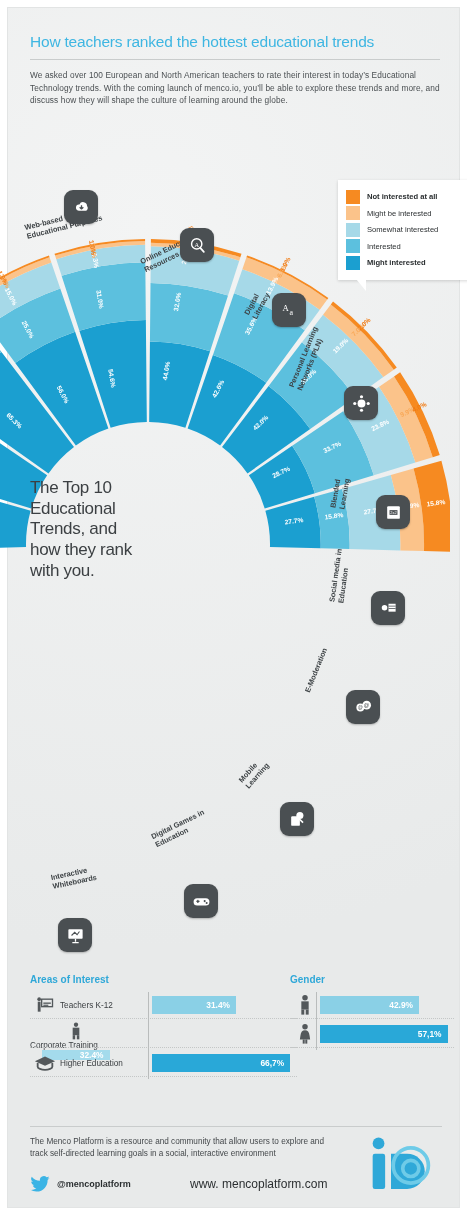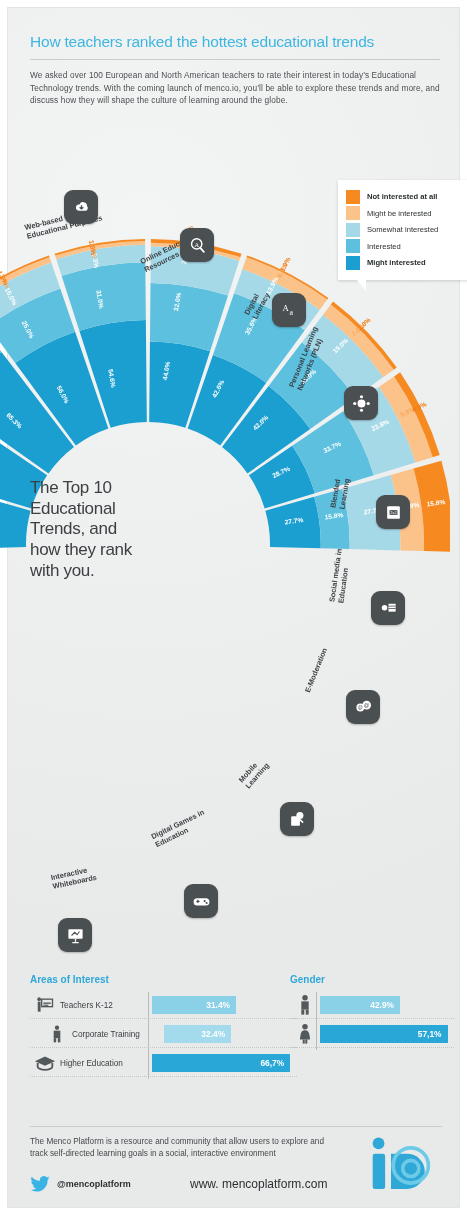--- a/index.html
+++ b/index.html
@@ -280,21 +280,21 @@
               <rect x="3.3" y="8" width="3.4" height="12" fill="#53585b"></rect>
               <rect x="8" y="5" width="13" height="9" fill="none" stroke="#53585b" stroke-width="1.6"></rect>
               <rect x="10" y="9" width="9" height="1.6" fill="#53585b"></rect>
               <rect x="10" y="11.6" width="6" height="1.4" fill="#53585b"></rect>
             </svg>
           </div>
           <div class="blabel">Teachers K-12</div>
           <div class="bar" style="width: 84px; background: rgb(138, 208, 230);">31.4%</div>
         </div>
         <div class="dashed" style="left: 22px; top: 1010px; width: 267px;"></div>
-        <div class="barrow" style="left: 34px; top: 1013px;">
+        <div class="barrow" style="left: 22px; top: 1013px; flex-direction: column;">
           <div class="bicon">
             <svg viewBox="0 0 24 24" width="20" height="20">
               <circle cx="12" cy="4.5" r="2.6" fill="#53585b"></circle>
               <path d="M8 8h8v9H8z" fill="#53585b"></path>
               <rect x="8" y="17" width="3" height="5" fill="#53585b"></rect>
               <rect x="13" y="17" width="3" height="5" fill="#53585b"></rect>
             </svg>
           </div>
           <div class="blabel">Corporate Training</div>
           <div class="bar" style="width: 67.1143px; background: rgb(164, 219, 236);">32.4%</div>
@@ -318,21 +318,21 @@
     <div id="gender">
         <div class="barrow" style="left: 282px; top: 984px;">
           <div class="bicon">
             <svg viewBox="0 0 24 24" width="22" height="22">
               <circle cx="12" cy="4" r="3" fill="#53585b"></circle>
               <path d="M8 8h8v9H8z" fill="#53585b"></path>
               <rect x="8" y="17" width="3.2" height="5.5" fill="#53585b"></rect>
               <rect x="12.8" y="17" width="3.2" height="5.5" fill="#53585b"></rect>
             </svg>
           </div>
-          <div class="bar" style="width: 80px; background: rgb(138, 208, 230);">42.9%</div>
+          <div class="bar" style="width: 99px; background: rgb(138, 208, 230);">42.9%</div>
         </div>
         <div class="dashed" style="left: 282px; top: 1010px; width: 164px;"></div>
         <div class="barrow" style="left: 282px; top: 1013px;">
           <div class="bicon">
             <svg viewBox="0 0 24 24" width="22" height="22">
               <circle cx="12" cy="4" r="3" fill="#53585b"></circle>
               <path d="M12 8c-3 0-4.5 2-5 6l-.6 4h11.2L17 14c-.5-4-2-6-5-6z" fill="#53585b"></path>
               <rect x="9.5" y="18" width="2.2" height="4.5" fill="#53585b"></rect>
               <rect x="12.3" y="18" width="2.2" height="4.5" fill="#53585b"></rect>
             </svg>

